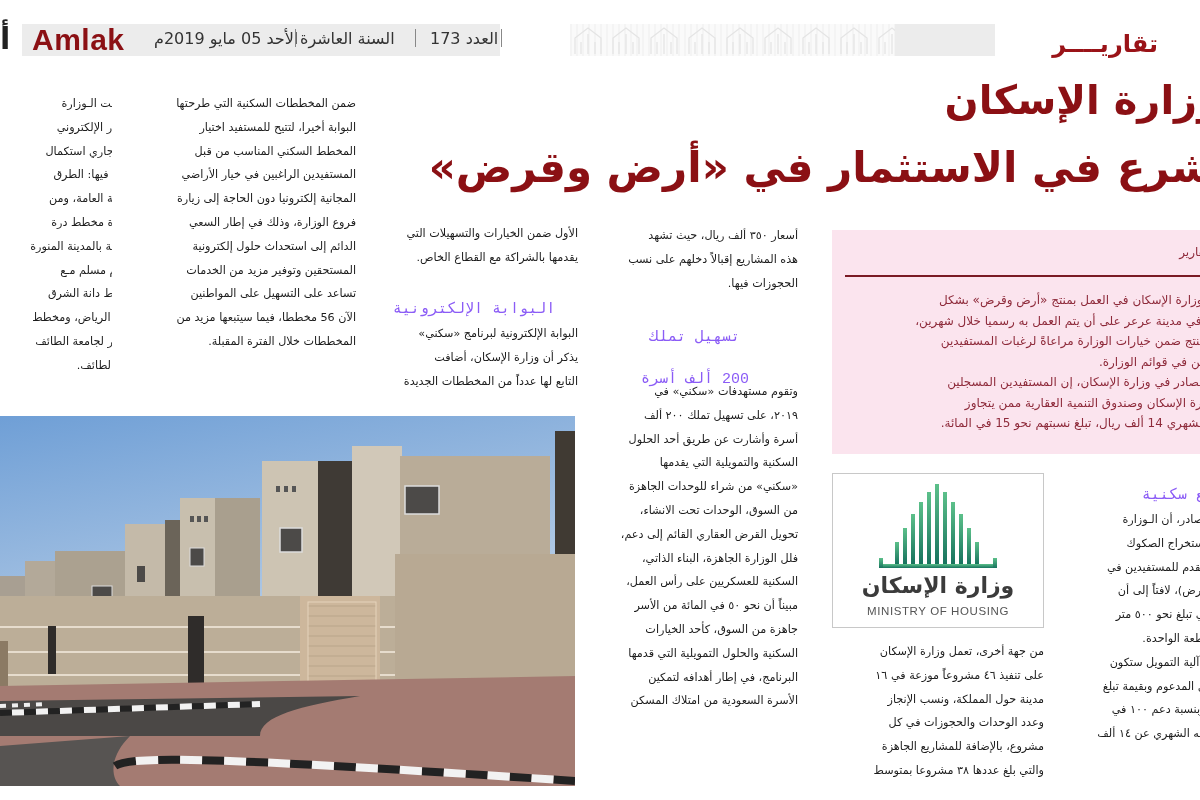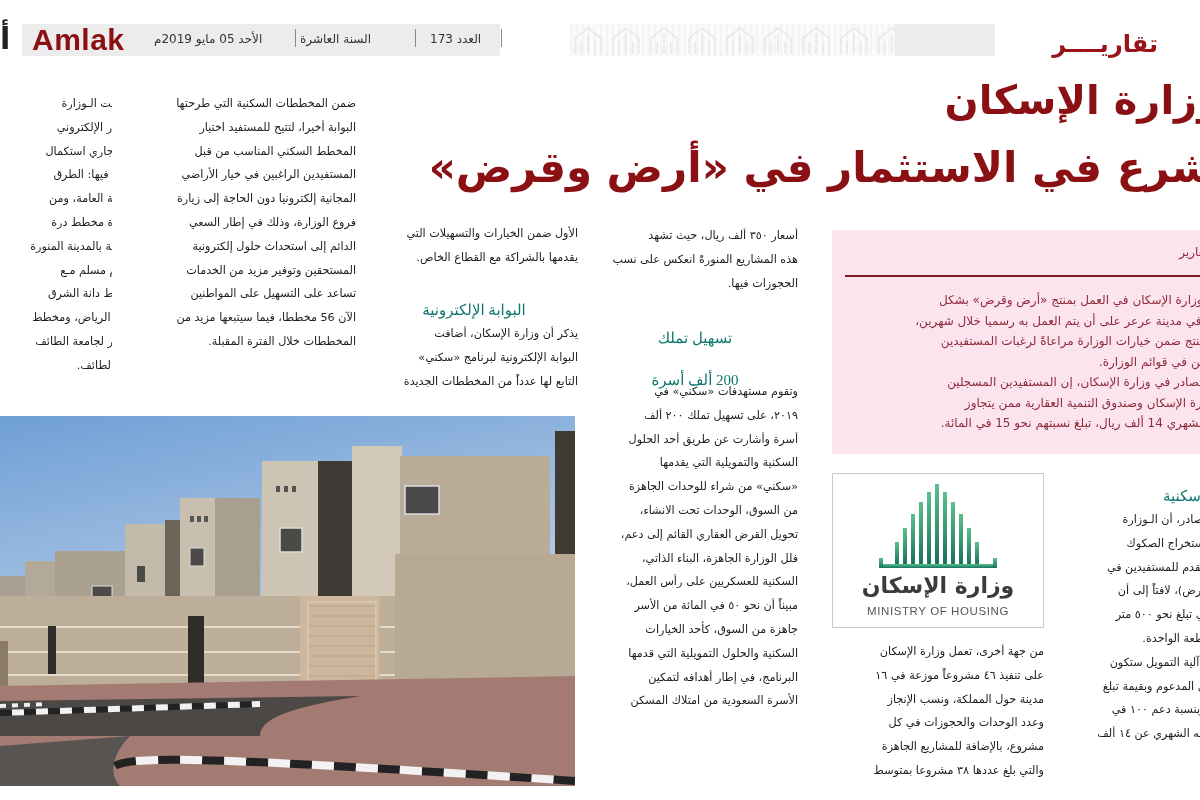--- a/index.html
+++ b/index.html
@@ -8,33 +8,33 @@
 
   .abs { position: absolute; }
 
   
   .header-strip { left: 22px; top: 24px; width: 478px; height: 32px; background: #ececec; }
   .header-pattern { left: 570px; top: 24px; width: 345px; height: 32px; background:
       repeating-linear-gradient(90deg, #f3f3f3 0 2px, #fafafa 2px 6px); opacity: .9; }
   .header-strip-right { left: 895px; top: 24px; width: 100px; height: 32px; background: #ececec; }
   .header-left-letter { left: 0; top: 20px; font-family: "DejaVu Sans", sans-serif; font-weight: bold; font-size: 30px; color: #222; line-height: 38px; }
   .brand { left: 32px; top: 22px; font-family: "Liberation Sans", sans-serif; font-weight: bold; font-size: 30px; color: #8b1014; line-height: 36px; letter-spacing: 0.5px; }
-  .meta { top: 31px; font-family: "DejaVu Sans", sans-serif; font-size: 12px; color: #333; direction: rtl; white-space: nowrap; line-height: 16px; }
+  .meta { top: 31px; font-family: "DejaVu Sans", sans-serif; font-size: 16px; color: #333; direction: rtl; white-space: nowrap; line-height: 16px; }
   .meta-sep { top: 29px; width: 1px; height: 18px; background: #888; }
 
   
   .section-label { right: 42px; top: 28px; font-family: "DejaVu Sans", sans-serif; font-weight: bold; font-size: 24px; color: #9a1318; direction: rtl; line-height: 32px; }
   .headline { direction: rtl; font-family: "DejaVu Sans", sans-serif; font-weight: bold; color: #8b1014; white-space: nowrap; line-height: 56px; }
   .headline-1 { right: -22px; top: 72px; font-size: 40px; }
   .headline-2 { right: -30px; top: 140px; font-size: 42px; }
 
   
   .col { direction: rtl; text-align: justify; font-family: "DejaVu Sans", sans-serif; font-size: 11.2px; line-height: 23.8px; color: #1c1c1c; white-space: nowrap; overflow: hidden; }
   .col .line { display: block; height: 23.8px; }
-  .subhead { direction: rtl; text-align: center; font-family: Liberation Serif, serif; font-size: 15px; color: #0f766e; line-height: 24px; white-space: nowrap; }
+  .subhead { direction: rtl; text-align: center; font-family: Liberation Mono, monospace; font-size: 15px; color: #8b5cf6; line-height: 24px; white-space: nowrap; }
 
   
   .pink-box { left: 832px; top: 230px; width: 368px; height: 224px; background: #fbe4ee; }
   .pink-title { right: 0; top: 240px; font-size: 13px; color: #7a2030; direction: rtl; }
   .pink-rule { left: 845px; top: 275px; width: 355px; height: 2px; background: #7a1a24; }
   .pink-text { direction: rtl; font-family: "DejaVu Sans", sans-serif; font-size: 12px; line-height: 20.5px; color: #8e2a3a; white-space: nowrap; }
 
   
   .photo { left: 0; top: 416px; width: 575px; height: 370px; overflow: hidden; background: #9eb9d6; }
 
@@ -105,28 +105,28 @@
   <span class="line">الآن 56 مخططا، فيما سيتبعها مزيد من</span>
   <span class="line">المخططات خلال الفترة المقبلة.</span>
 </div>
 
 <div class="abs col" style="left:370px; top:222px; width:208px;">
   <span class="line">الأول ضمن الخيارات والتسهيلات التي</span>
   <span class="line">يقدمها بالشراكة مع القطاع الخاص.</span>
 </div>
 <div class="abs subhead" style="left:370px; top:298px; width:208px; text-align:center;">البوابة الإلكترونية</div>
 <div class="abs col" style="left:370px; top:322px; width:208px;">
+  <span class="line">البوابة الإلكترونية لبرنامج «سكني»</span>
   <span class="line">يذكر أن وزارة الإسكان، أضافت</span>
-  <span class="line">البوابة الإلكترونية لبرنامج «سكني»</span>
   <span class="line">التابع لها عدداً من المخططات الجديدة</span>
 </div>
 
 <div class="abs col" style="left:592px; top:224px; width:206px;">
   <span class="line">أسعار ٣٥٠ ألف ريال، حيث تشهد</span>
-  <span class="line">هذه المشاريع المنورةً انعكس على نسب</span>
+  <span class="line">هذه المشاريع إقبالاً دخلهم على نسب</span>
   <span class="line">الحجوزات فيها.</span>
 </div>
 <div class="abs subhead" style="left:592px; top:326px; width:206px;">تسهيل تملك</div>
 <div class="abs subhead" style="left:592px; top:368px; width:206px;">200 ألف أسرة</div>
 <div class="abs col" style="left:592px; top:380px; width:206px;">
   <span class="line">وتقوم مستهدفات «سكني» في</span>
   <span class="line">٢٠١٩، على تسهيل تملك ٢٠٠ ألف</span>
   <span class="line">أسرة وأشارت عن طريق أحد الحلول</span>
   <span class="line">السكنية والتمويلية التي يقدمها</span>
   <span class="line">«سكني» من شراء للوحدات الجاهزة</span>

